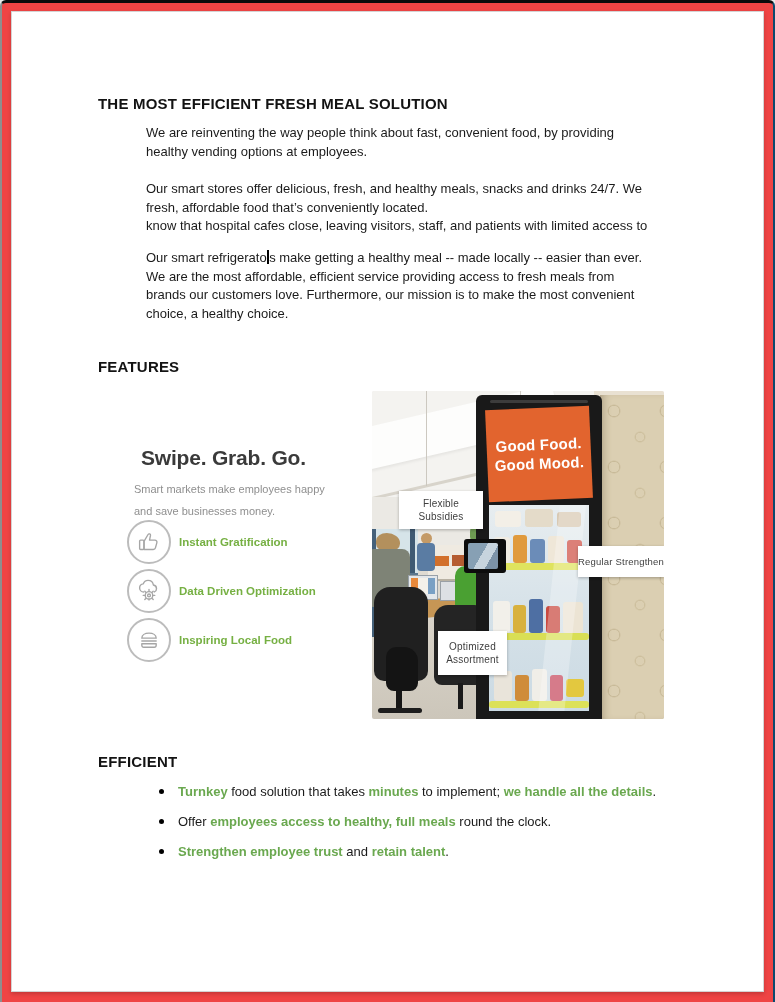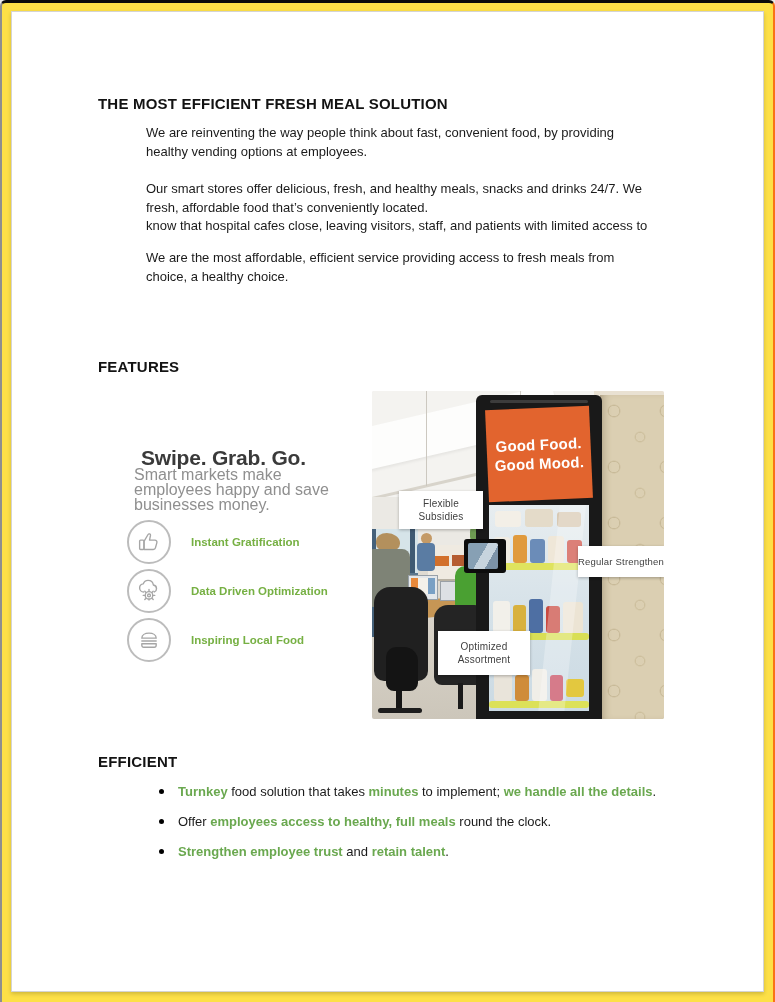--- a/index.html
+++ b/index.html
@@ -1,40 +1,40 @@
 <!DOCTYPE html>
 <html style="--green-fig: #76b043; --green-bullet: #6aa84f; --orange: #e2642e;"><head>
 <meta charset="utf-8">
 <style>
   * { margin:0; padding:0; box-sizing:border-box; }
   html,body { width:775px; height:1002px; overflow:hidden; background:#ebebeb;
               font-family:"Liberation Sans", sans-serif; }
-  .window { position:absolute; inset:0; background:#fde047;
-            border-top:3px solid #0b0b0b; border-left:2px solid #8e8e8e; border-right:2px solid #f97316;
+  .window { position:absolute; inset:0; background:#ef4444;
+            border-top:3px solid #0b0b0b; border-left:2px solid #8e8e8e; border-right:2px solid #0c4a6e;
             border-radius:6px 6px 0 0; }
   .page { position:absolute; left:9px; top:8px; width:753px; height:981px;
           background:#ffffff; border:1px solid #d4d4d4; box-shadow:0 2px 4px rgba(0,0,0,.18); }
 
   
   .doc-h { position:absolute; left:86px; font-size:15px; font-weight:bold; color:#131313; letter-spacing:.2px; }
   .para  { position:absolute; left:86px; font-size:13px; line-height:18.5px; color:#1b1b1b; white-space:nowrap;margin-left:48px; }
   .para .line { white-space:nowrap; }
   .caret { display:inline-block; width:1.5px; height:14px; background:#000; vertical-align:-2px; margin:0 .5px; }
 
   
   .fig-headline { position:absolute; left:122px; top:434px; font-size:21px; font-weight:bold;
                   color:#3a3a3a; letter-spacing:-.2px;margin-left:7px; }
-  .fig-sub { position:absolute; left:122px; top:455px; width:208px; font-size:16px;
-             line-height:15px; color:#8f8f8f; }
+  .fig-sub { position:absolute; left:122px; top:466px; width:208px; font-size:11px;
+             line-height:22px; color:#8f8f8f; }
   .fig-items { position:absolute; left:115px; top:508px; }
   .fig-item { display:flex; align-items:center; height:44px; margin-bottom:5px; }
   .fig-circle { width:44px; height:44px; border:2px solid #bcbcbc; border-radius:50%;
                 display:flex; align-items:center; justify-content:center; flex:0 0 44px; }
   .fig-circle svg { stroke:#a6a6a6; fill:none; stroke-width:2.2; stroke-linecap:round; stroke-linejoin:round; }
-  .fig-label { margin-left:20px; font-size:11.5px; font-weight:bold; color:var(--green-fig,#76b043); }
+  .fig-label { margin-left:8px; font-size:11.5px; font-weight:bold; color:var(--green-fig,#76b043); }
 
   
   .photo { position:absolute; left:360px; top:379px; width:292px; height:328px; overflow:hidden;
            border-radius:2px; background:linear-gradient(180deg,#efeeec 0%,#e9e6e0 38%,#dcd7cd 62%,#ccc6ba 100%); }
   .photo div { position:absolute; }
   .ph-ceiling { left:0; top:0; width:240px; height:108px; background:#f4f3f0; }
   .ph-wall-right { right:0; top:0; width:70px; height:64px; background:#e9e1d2; }
   .ph-light-panel { left:-18px; top:16px; width:205px; height:42px; background:#fdfdfc;
                     border-radius:8px; transform:rotate(-13deg); box-shadow:0 2px 3px rgba(0,0,0,.06); }
   .ph-beam1 { left:-5px; top:80px; width:235px; height:3px; background:#d8d4cb; transform:rotate(-13deg); }
@@ -108,21 +108,21 @@
              transform:rotate(6deg); border-radius:0; }
   .ph-tablet { left:92px; top:148px; width:42px; height:34px; background:#0d0d0d; border-radius:3px; }
   .ph-tablet-screen { left:96px; top:152px; width:30px; height:26px;
        background:linear-gradient(120deg,#87a0b4 0 45%,#c7d4de 45% 70%,#7d93a8 70%); border-radius:2px; }
 
   .ph-label { background:#fff; color:#3f3f3f; text-align:center; display:flex; align-items:center;
               justify-content:center; font-size:10px; line-height:13px;
               box-shadow:0 1px 3px rgba(0,0,0,.28); letter-spacing:.2px; }
   .ph-label-flexible  { left:27px;  top:100px; width:84px; height:38px; padding:2px 8px; }
   .ph-label-regular   { left:206px; top:155px; width:86px; height:31px; font-size:9.5px; white-space:nowrap; }
-  .ph-label-optimized { left:66px;  top:240px; width:92px; height:44px; padding:2px 2px; }
+  .ph-label-optimized { left:66px;  top:240px; width:69px; height:44px; padding:2px 2px; }
 
   
   .bullets { position:absolute; left:140px; top:770px; width:524px; list-style:none; }
   .bullets li { position:relative; padding-left:26px; margin-bottom:11px; font-size:13px;
                 line-height:19px; color:#1b1b1b; }
   .bullet-dot { position:absolute; left:7px; top:7px; width:5px; height:5px; background:#000; border-radius:50%; }
   .seg-green { color:var(--green-bullet,#6aa84f); font-weight:bold; }
 </style>
 </head>
 <body>
@@ -137,22 +137,24 @@
         <div class="line">healthy vending options at employees.</div>
       </div>
 
     <div class="para" style="top:168px;">
         <div class="line">Our smart stores offer delicious, fresh, and healthy meals, snacks and drinks 24/7. We</div>
         <div class="line">fresh, affordable food that’s conveniently located.</div>
         <div class="line">know that hospital cafes close, leaving visitors, staff, and patients with limited access to</div>
       </div>
 
     <div class="para" style="top:237px;">
+      <div class="line"><span>Our smart refrigerato</span><span class="caret"></span><span>s make getting a healthy meal -- made locally -- easier than ever.</span></div>
       <div>
           <div class="line">We are the most affordable, efficient service providing access to fresh meals from</div>
+          <div class="line">brands our customers love. Furthermore, our mission is to make the most convenient</div>
           <div class="line">choice, a healthy choice.</div>
         </div>
     </div>
 
     <h2 class="doc-h" style="top:346px;">FEATURES</h2>
 
     <div>
       <div class="fig-headline">Swipe. Grab. Go.</div>
       <div class="fig-sub">Smart markets make employees happy and save businesses money.</div>
 

